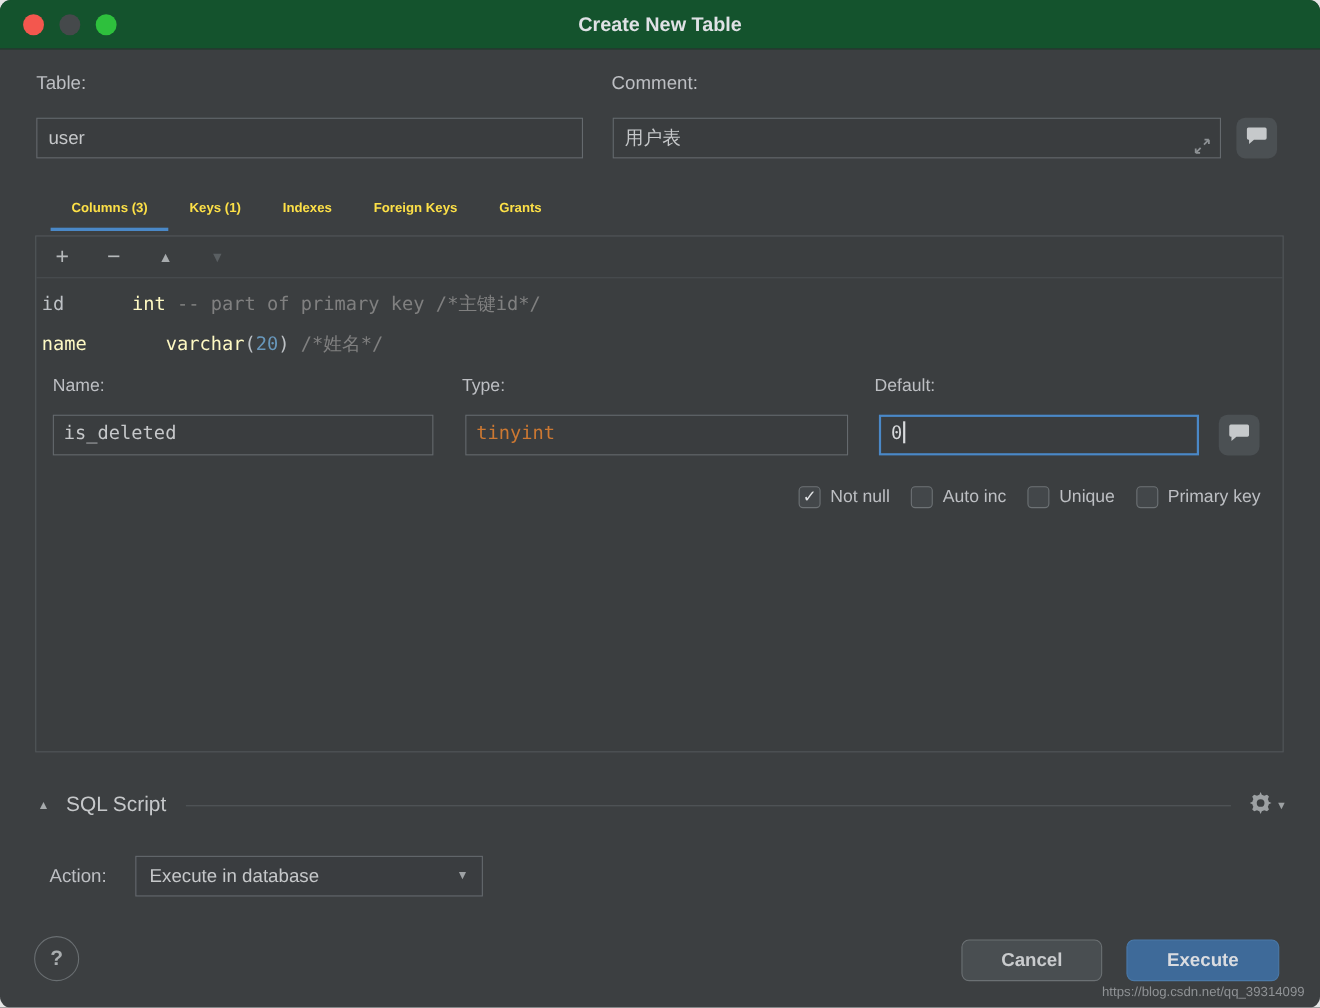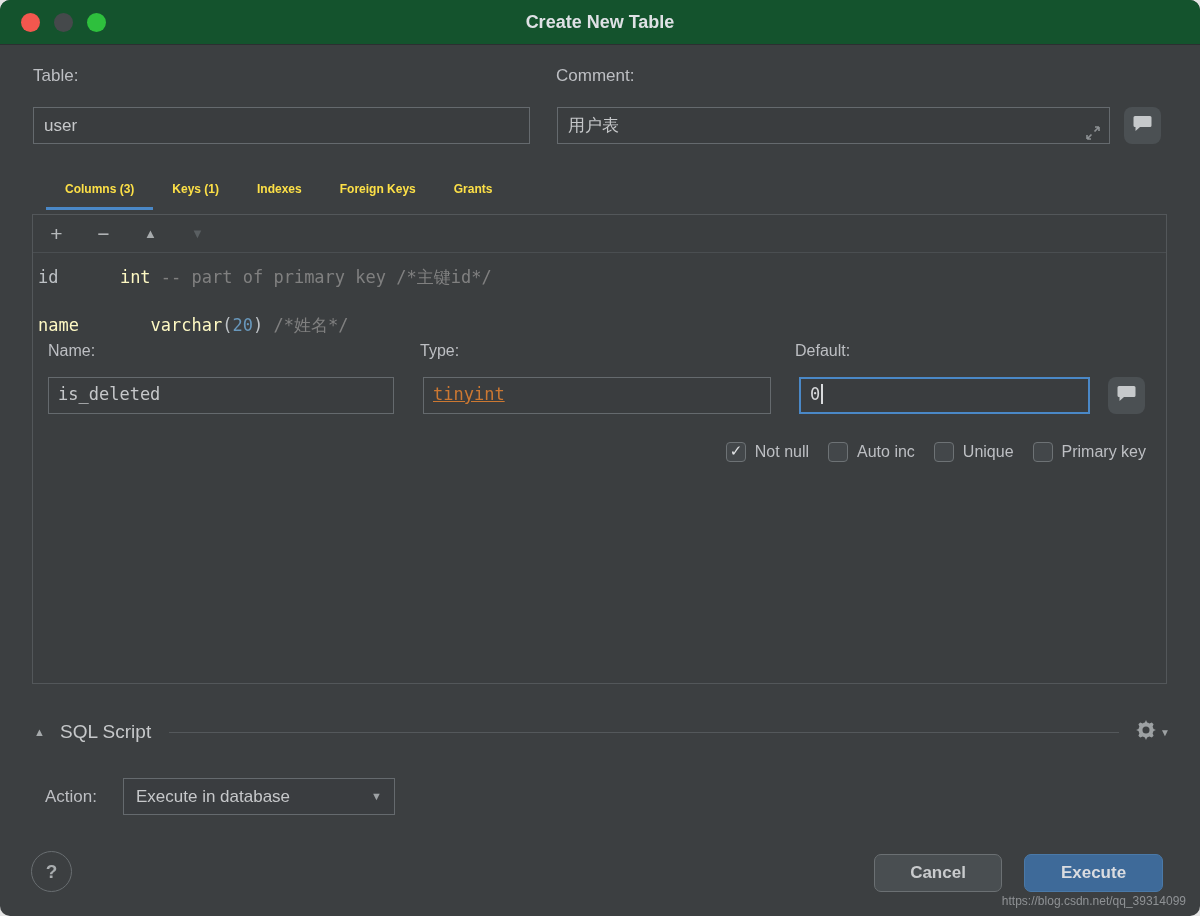--- a/index.html
+++ b/index.html
@@ -31,21 +31,21 @@
   .panel { position:absolute; left:32px; top:214px; width:1135px; height:470px;
            border:1px solid #53575a; background:#3b3e40; }
   .ptoolbar { height:38px; border-bottom:1px solid #4a4e51; display:flex; align-items:center; }
   .tool { width:47px; text-align:center; font-size:21px; color:#b6b9bb; }
   .tool.tri { font-size:13px; color:#a7abad; }
   .tool.tri.disabled { color:#5a5f62; }
 
   .coderow { position:absolute; left:5px; right:2px; height:36px; line-height:36px;
              font-family:"DejaVu Sans Mono", monospace; font-size:17px; white-space:pre; }
   .coderow.r1 { top:44px; }
-  .coderow.r2 { top:92px; }
+  .coderow.r2 { top:80px; }
   .c-plain { color:#bdc1c5; } .c-kw { color:#fef9c3; } .c-num { color:#6897bb; } .c-com { color:#808080; }
 
   .elabel { position:absolute; font-size:16px; color:#bdbfc3; top:127px; }
   .einput { position:absolute; top:162px; height:37px; background:#3a3d3f; border:1px solid #656a6e;
             font-family:"DejaVu Sans Mono", monospace; font-size:17px; line-height:33px; padding:0 9px; color:#c6c8ca; }
   .einput.focused { border:2px solid #4a88c7; line-height:31px; color:#d7d9db; }
   .caret { display:inline-block; width:2px; height:20px; background:#d9dbdd; vertical-align:-4px; margin-left:1px; }
 
   .checkrow { position:absolute; top:227px; right:20px; display:flex; align-items:center; gap:19px; }
   .check { display:flex; align-items:center; font-size:16px; color:#bdbfc3; }
@@ -54,21 +54,21 @@
   .box.checked::after { content:"✓"; position:absolute; left:3px; top:-1px; font-size:15px; color:#e2e4e6; }
 
   
   .sqlrow { position:absolute; left:30px; right:30px; top:712px; height:40px; display:flex; align-items:center; }
   .collapse { width:30px; font-size:11px; color:#a6aaac; padding-left:4px; }
   .sqltitle { font-size:19px; color:#c6c8ca; margin-right:18px; }
   .sqlline { flex:1; border-top:1px solid #54585b; margin-right:16px; }
   .gear-arrow { font-size:10px; color:#9da1a3; margin-left:3px; }
 
   .actionlabel { position:absolute; left:45px; top:787px; font-size:17px; color:#bdbfc3; }
-  .select { position:absolute; left:123px; top:778px; width:272px; height:37px; background:#3a3d40;
+  .select { position:absolute; left:123px; top:778px; width:316px; height:37px; background:#3a3d40;
             border:1px solid #656a6e; font-size:17px; line-height:35px; color:#c6c8ca; padding:0 34px 0 12px; }
   .select .arrow { position:absolute; right:12px; top:0; line-height:35px; font-size:11px; color:#9ea2a5; }
 
   
   .help { position:absolute; left:31px; top:851px; width:41px; height:41px; border:1px solid #696e71;
           border-radius:50%; color:#a9adaf; font-size:19px; font-weight:bold;
           display:flex; align-items:center; justify-content:center; background:transparent; }
   .btn { position:absolute; top:854px; height:38px; border-radius:7px; font-size:17px;
          display:flex; align-items:center; justify-content:center;font-weight:bold; }
   .btn.cancel { left:874px; width:128px; background:#494e51; border:1px solid #6b7073; color:#c9cbcd; }
@@ -133,21 +133,21 @@
 
     <div class="coderow r2"><span class="c-kw">name       </span><span class="c-kw">varchar</span><span class="c-plain">(</span><span class="c-num">20</span><span class="c-plain">)</span><span class="c-com"> /*姓名*/</span></div>
 
     <div class="elabel" style="left:15px;">Name:</div>
     <div class="elabel" style="left:387px;">Type:</div>
     <div class="elabel" style="left:762px;">Default:</div>
 
     <div class="einput" style="left:15px; width:346px;">
       <span>is_deleted</span>
     </div>
-    <div class="einput" style="left:390px; width:348px; color:#cc7832;text-decoration:underline;">
+    <div class="einput" style="left:390px; width:348px; color:#cc7832;">
       <span>tinyint</span>
     </div>
     <div class="einput focused" style="left:766px; width:291px;">
       <span>0</span><span class="caret"></span>
     </div>
     <div class="icon-btn" style="left:1075px; top:162px; position:absolute;">
       <span>
         <svg width="19" height="17" viewBox="0 0 19 17">
           <path fill="#c6c9cb" d="M2 1h15a1.5 1.5 0 0 1 1.5 1.5v8a1.5 1.5 0 0 1-1.5 1.5H7l-4.5 4v-4H2A1.5 1.5 0 0 1 .5 10.5v-8A1.5 1.5 0 0 1 2 1z"></path>
         </svg>

